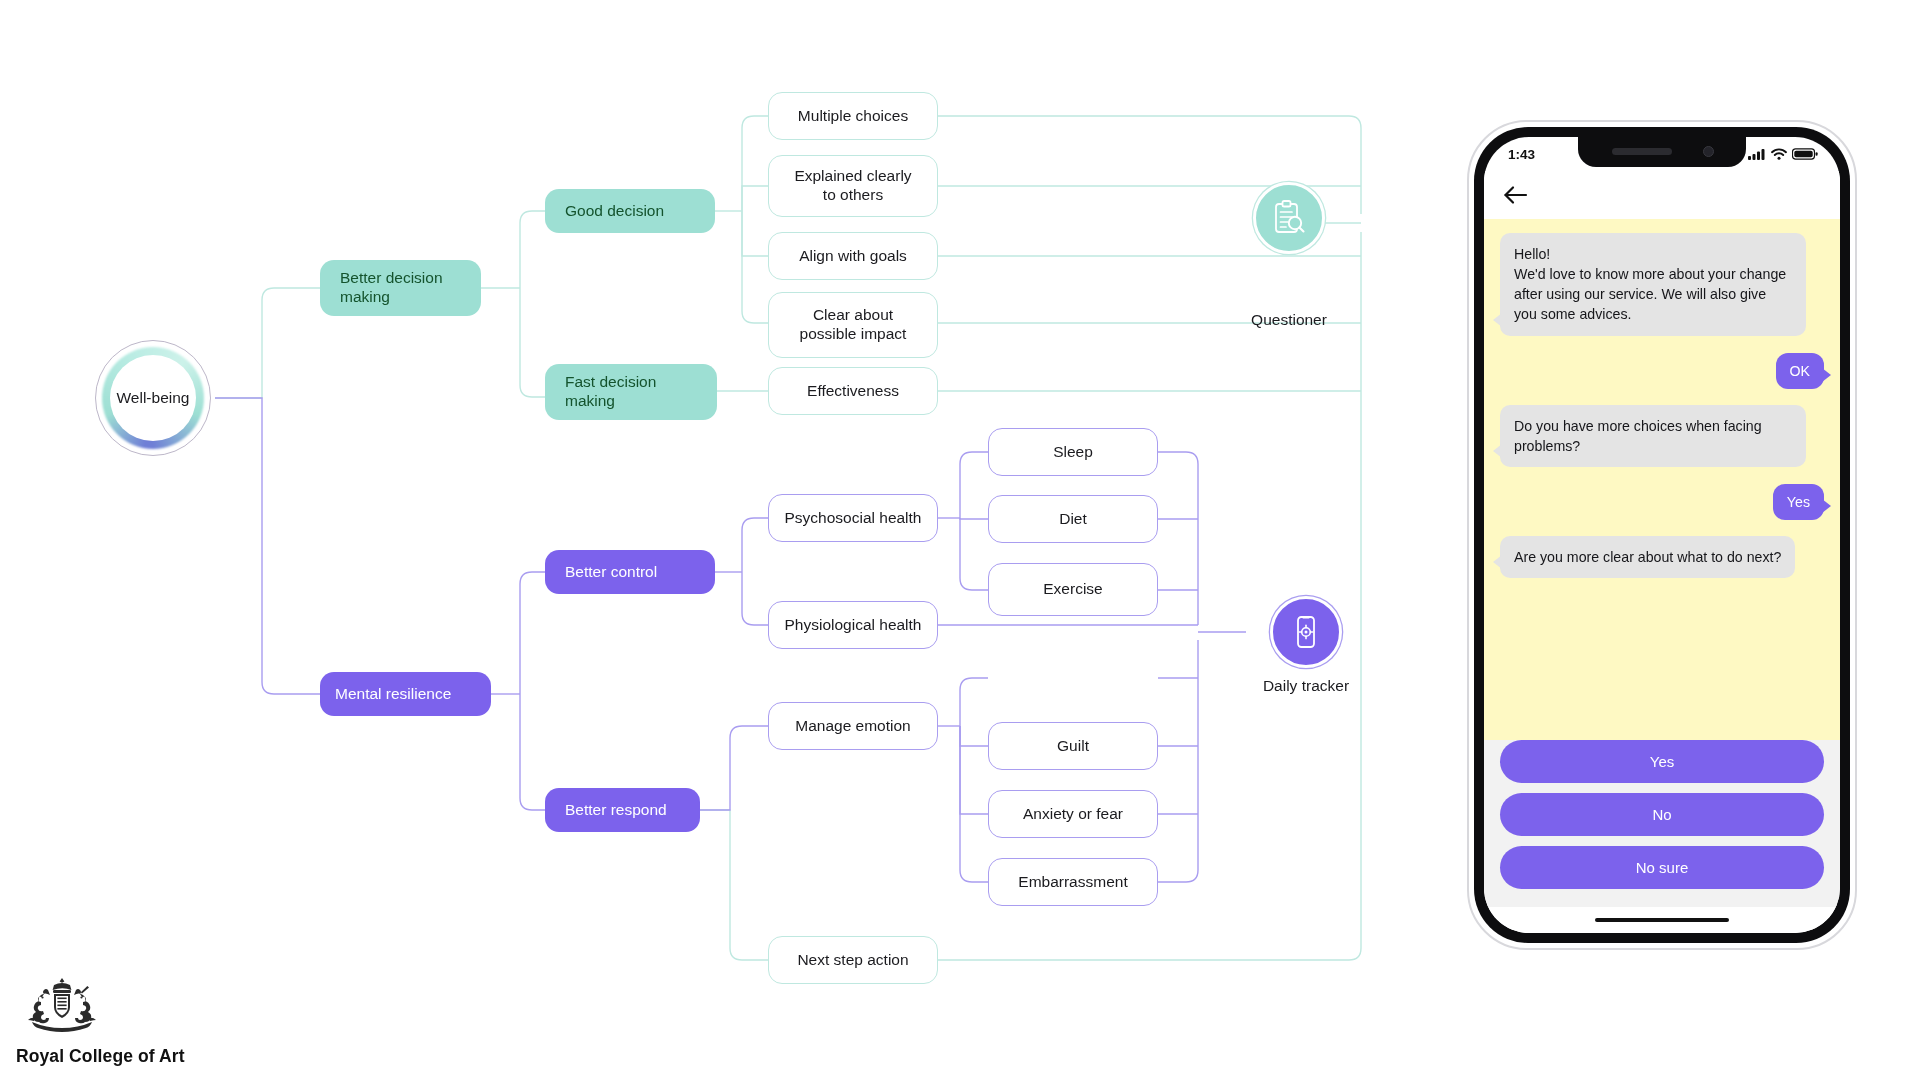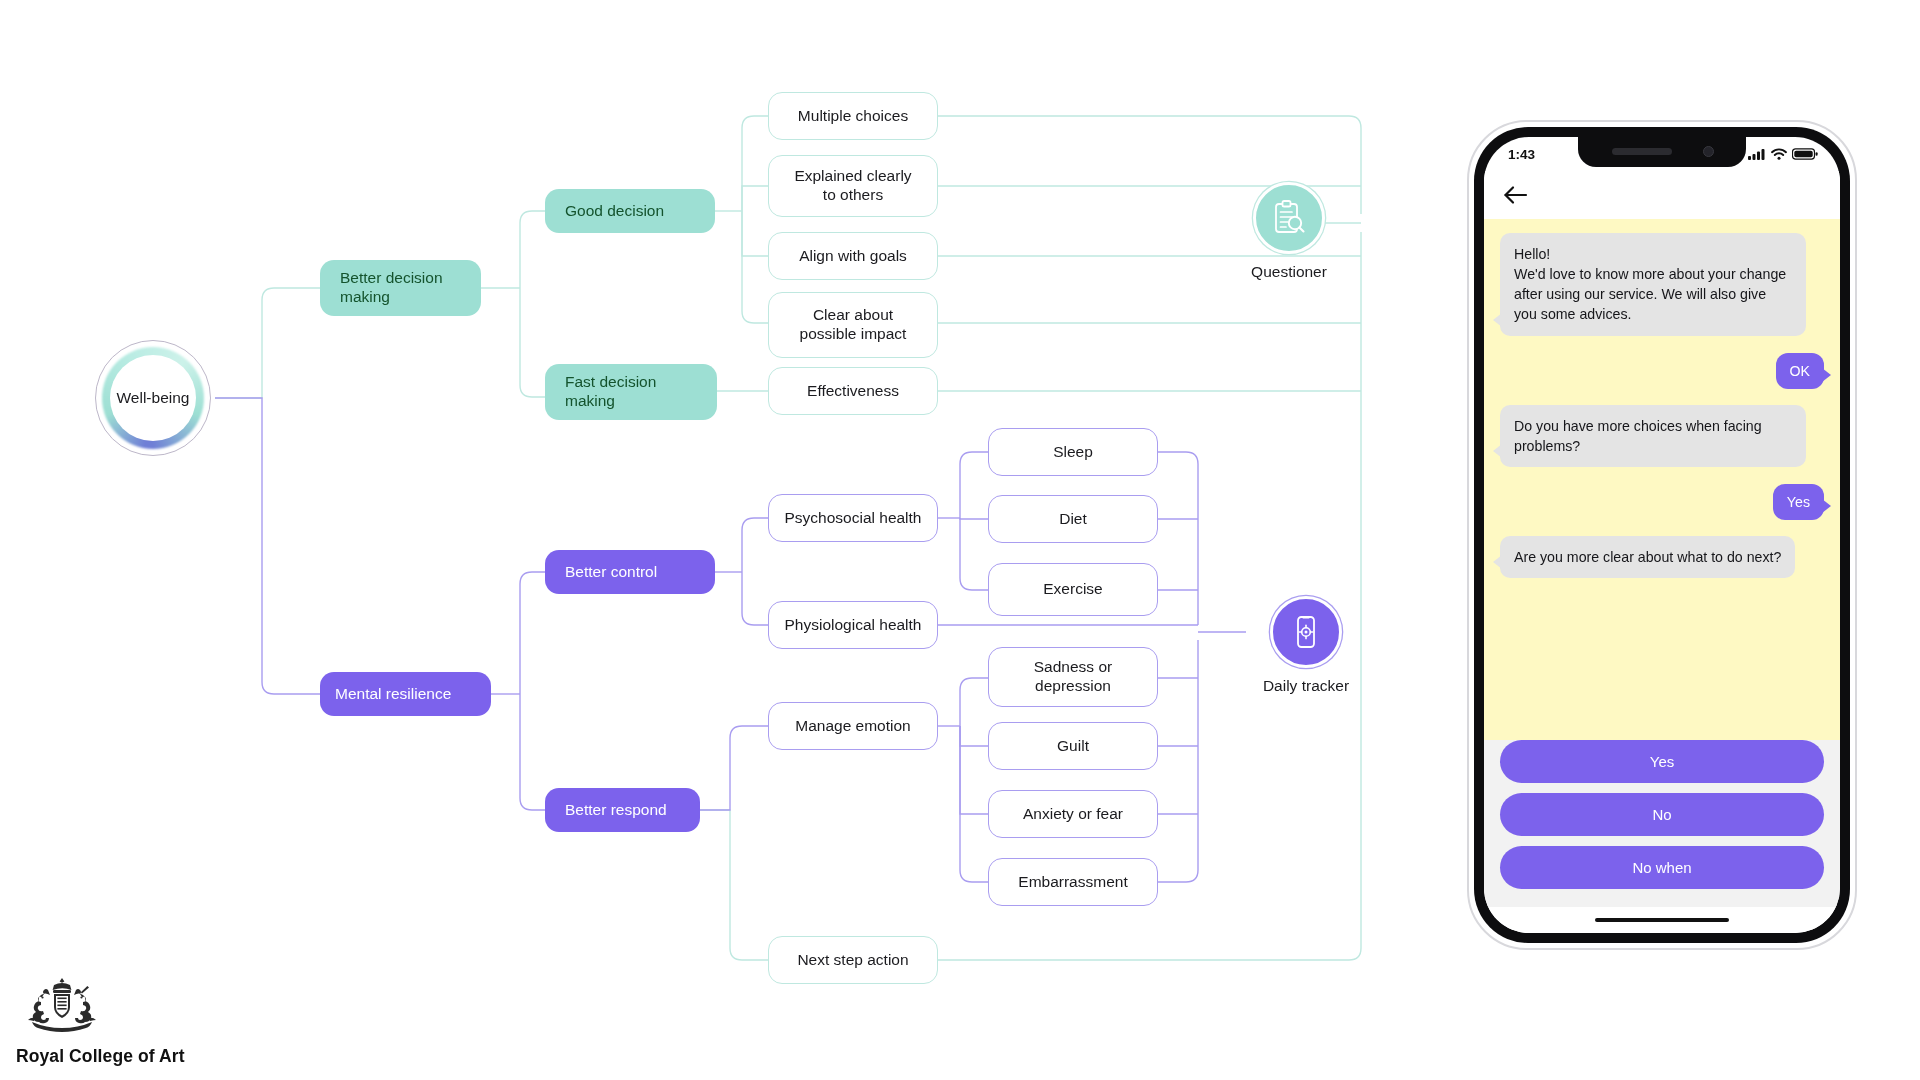--- a/index.html
+++ b/index.html
@@ -252,30 +252,28 @@
   <div class="node leaf purple" style="left:768px;top:702px;width:170px;height:48px;">Manage emotion</div>
 
   <div class="node leaf" style="left:768px;top:936px;width:170px;height:48px;">Next step action</div>
 
   <div class="node leaf purple" style="left:988px;top:428px;width:170px;height:48px;">Sleep</div>
 
   <div class="node leaf purple" style="left:988px;top:495px;width:170px;height:48px;">Diet</div>
 
   <div class="node leaf purple" style="left:988px;top:563px;width:170px;height:53px;">Exercise</div>
 
-  <div class="node leaf purple" style="left:988px;top:647px;width:170px;height:60px;">Sadness or
-depression</div>
 
   <div class="node leaf purple" style="left:988px;top:722px;width:170px;height:48px;">Guilt</div>
 
   <div class="node leaf purple" style="left:988px;top:790px;width:170px;height:48px;">Anxiety or fear</div>
 
   <div class="node leaf purple" style="left:988px;top:858px;width:170px;height:48px;">Embarrassment</div>
 
-  <div class="endpoint" style="left:1232px;top:182px;width:114px;">
+  <div class="endpoint" style="left:1232px;top:182px;width:114px;gap:48px;">
     <div class="disc teal">
       <svg width="42" height="42" viewBox="0 0 42 42" fill="none">
         <rect x="8" y="7" width="21" height="28" rx="3" stroke="#ffffff" stroke-width="1.8"></rect>
         <rect x="14.5" y="4" width="8" height="5.5" rx="1.6" stroke="#ffffff" stroke-width="1.8" fill="#9ddfd3"></rect>
         <line x1="12.5" y1="15" x2="24" y2="15" stroke="#ffffff" stroke-width="1.7" stroke-linecap="round"></line>
         <line x1="12.5" y1="20" x2="24" y2="20" stroke="#ffffff" stroke-width="1.7" stroke-linecap="round"></line>
         <line x1="12.5" y1="25" x2="20" y2="25" stroke="#ffffff" stroke-width="1.7" stroke-linecap="round"></line>
         <line x1="12.5" y1="30" x2="18" y2="30" stroke="#ffffff" stroke-width="1.7" stroke-linecap="round"></line>
         <circle cx="27" cy="26" r="6.2" stroke="#ffffff" stroke-width="1.9" fill="#9ddfd3"></circle>
         <line x1="31.4" y1="30.4" x2="35.5" y2="34.5" stroke="#ffffff" stroke-width="2.1" stroke-linecap="round"></line>
@@ -344,21 +342,21 @@
 We'd love to know more about your change after using our service. We will also give you some advices.</div>
         <div class="bubble me">OK</div>
         <div class="bubble bot">Do you have more choices when facing problems?</div>
         <div class="bubble me">Yes</div>
         <div class="bubble bot">Are you more clear about what to do next?</div>
       </div>
 
       <div class="actions">
         <button class="act-btn">Yes</button>
         <button class="act-btn">No</button>
-        <button class="act-btn">No when</button>
+        <button class="act-btn">No sure</button>
       </div>
 
       <div class="homebar">
         <span></span>
       </div>
     </div>
   </div>
 
   <div id="logo">
     <svg width="92" height="62" viewBox="0 0 92 62">

